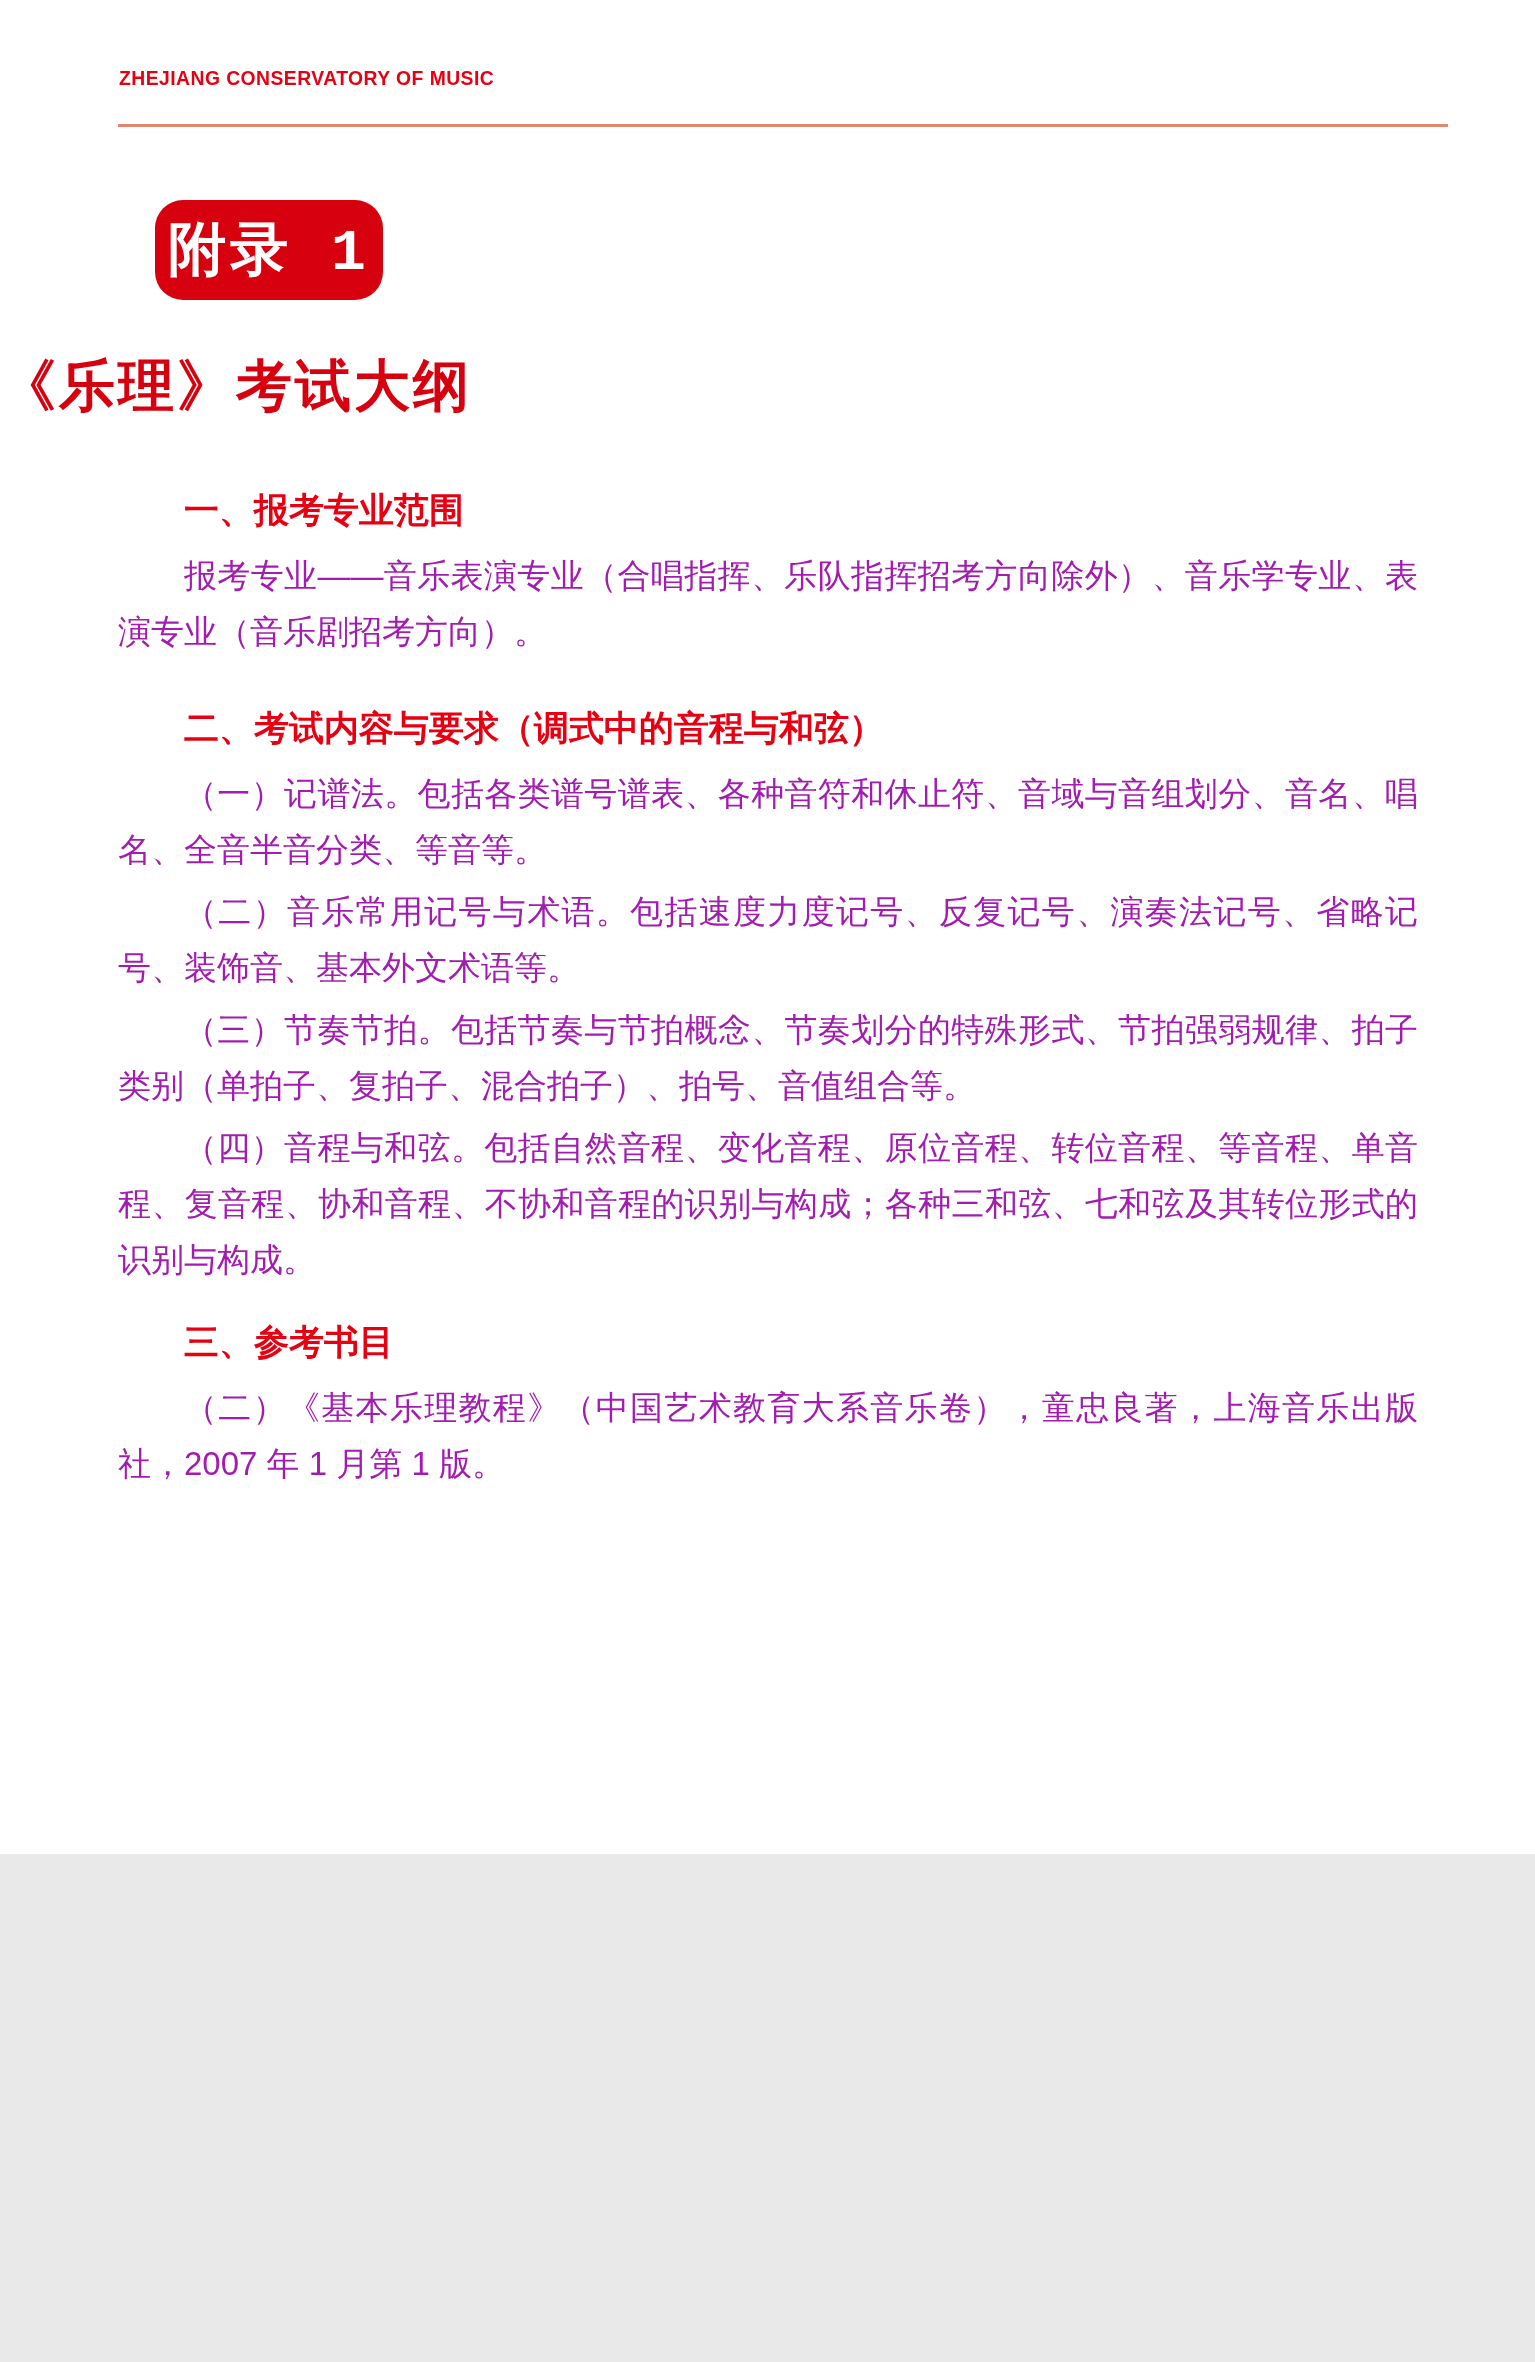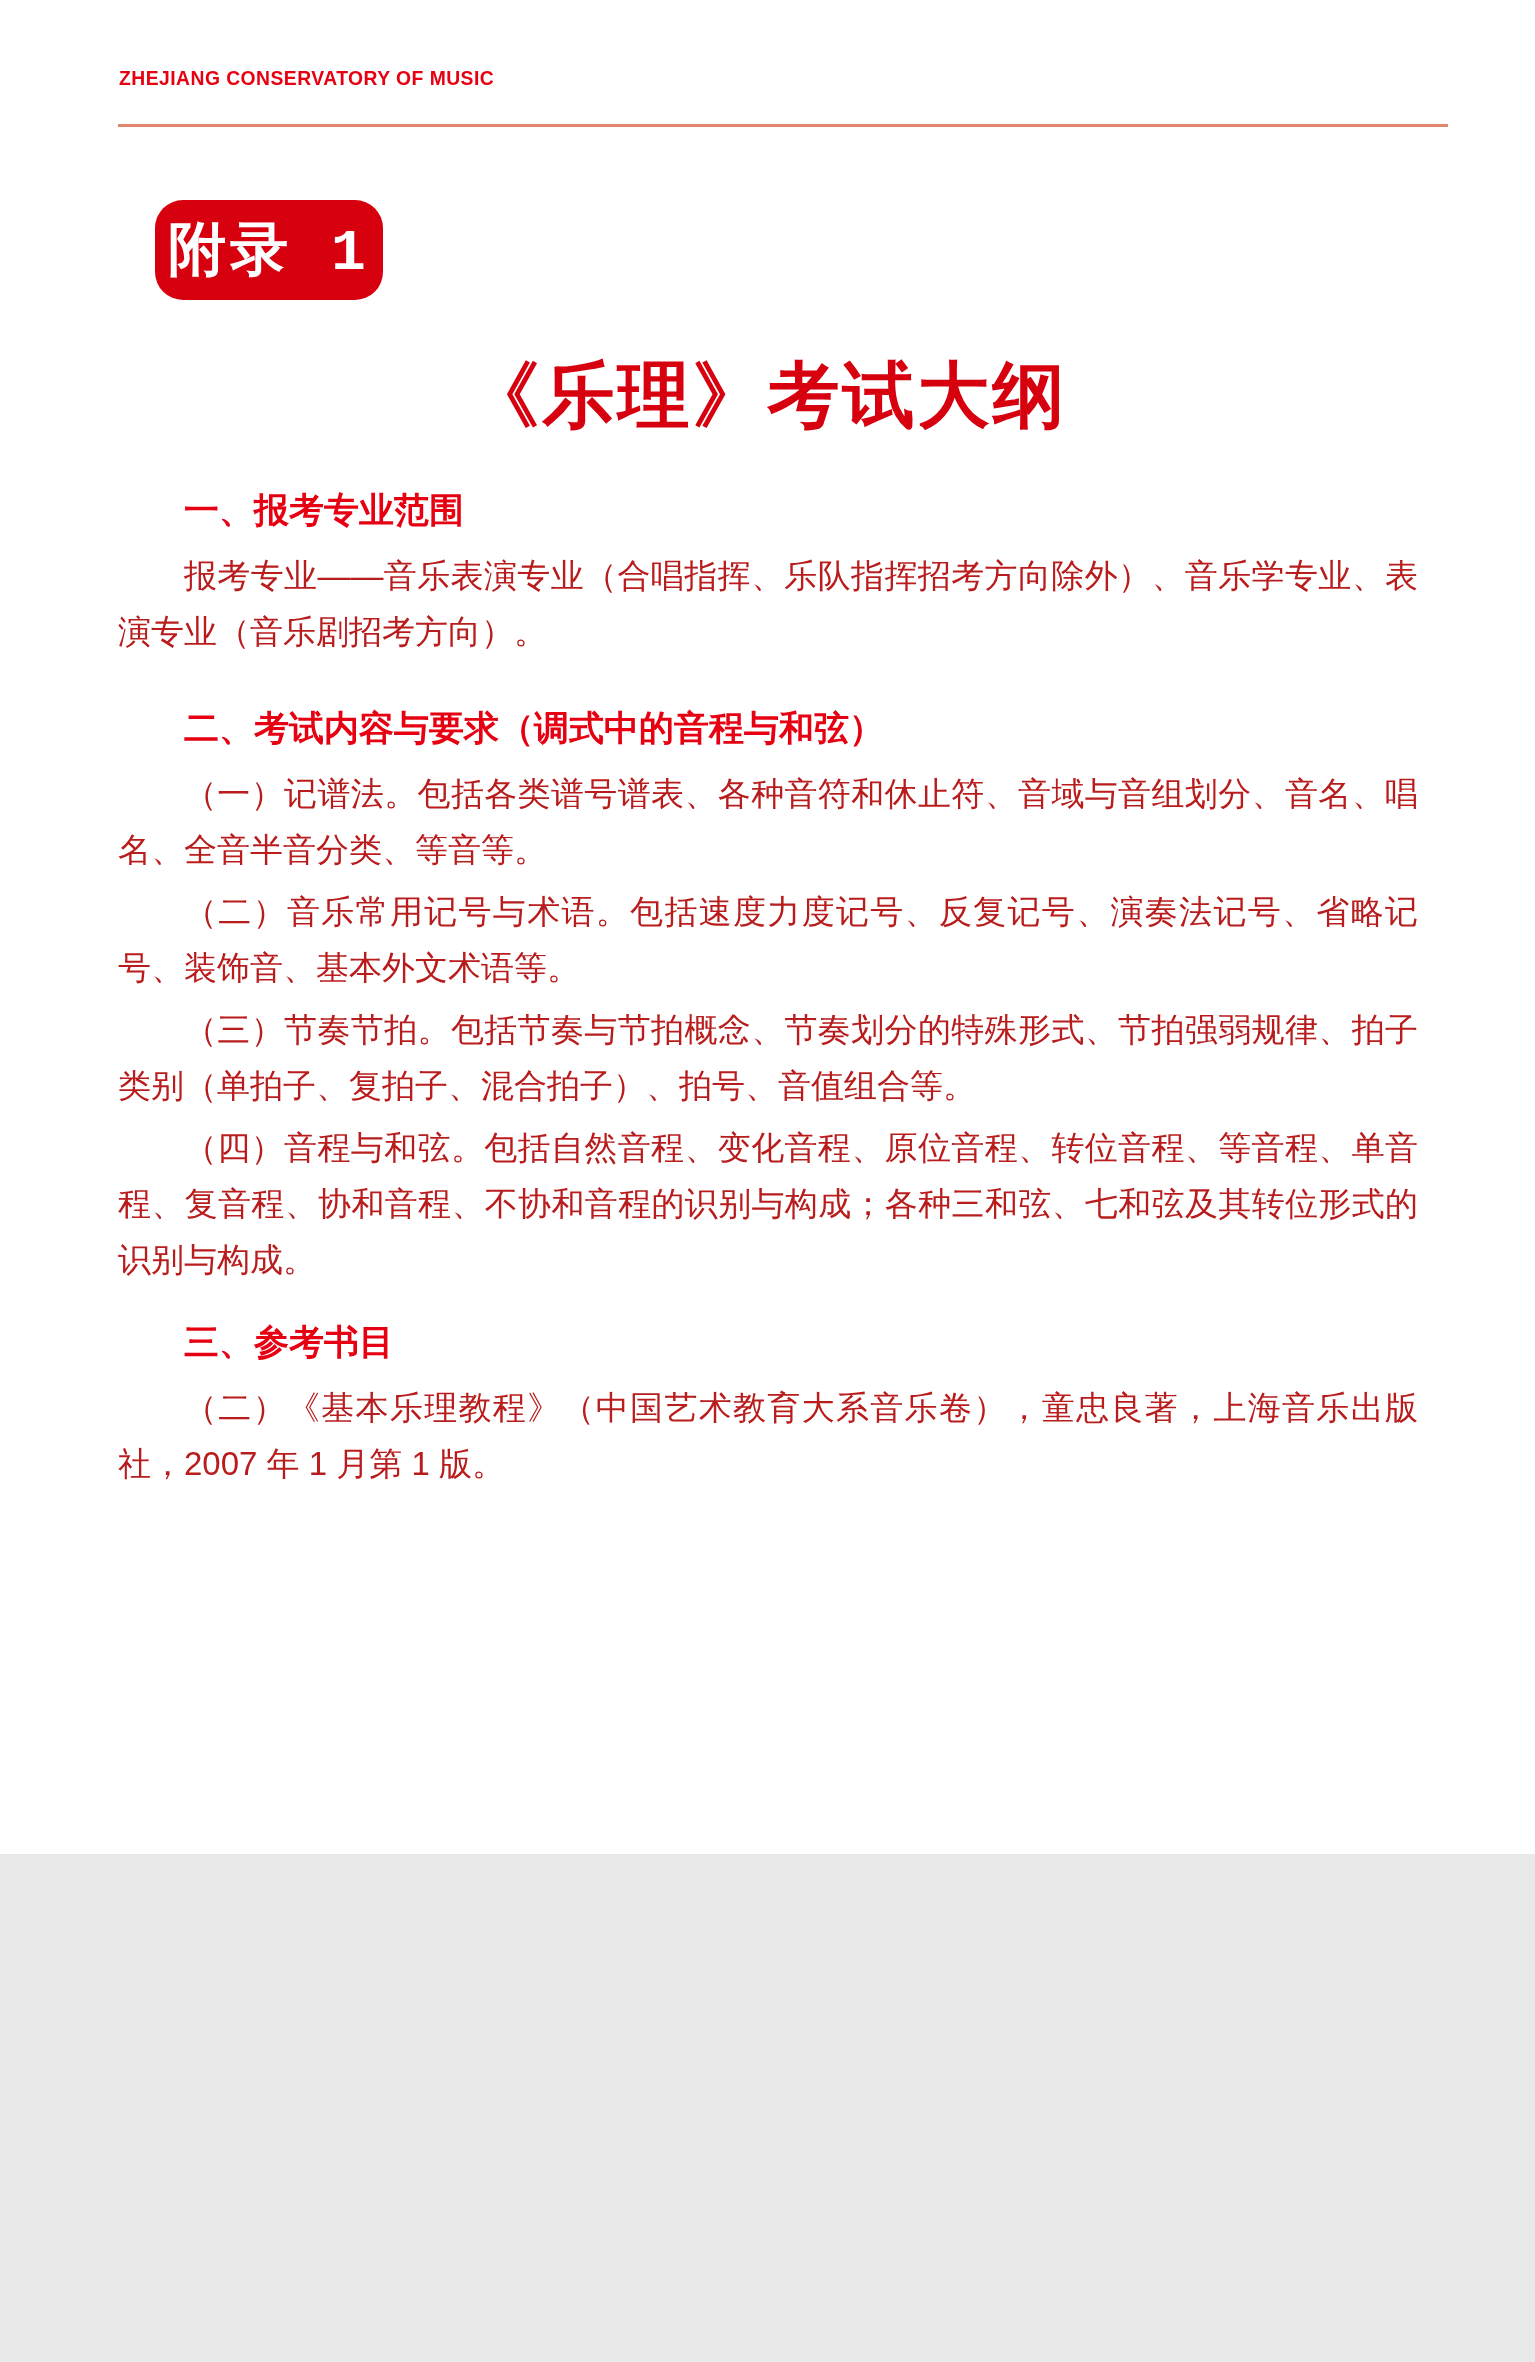--- a/index.html
+++ b/index.html
@@ -29,43 +29,42 @@
     background:#d7000f; border-radius:28px;
     display:flex; align-items:center; justify-content:center;
   }
   .appendix-badge .label {
     color:#ffffff; font-size:58px; font-weight:bold;
     font-family:Liberation Mono, monospace;
     letter-spacing:4px; white-space:nowrap;
   }
   .doc-title {
     position:absolute; left:0; top:352px; width:100%;
-    text-align:center;
     font-family:"DejaVu Serif","Liberation Serif",serif;
-    font-weight:bold; font-size:72px; line-height:1.2;
+    font-weight:bold; font-size:56px; line-height:1.2;
     color:#d7000f; letter-spacing:3px;
   }
   .content {
     position:absolute; left:118px; top:478px; width:1300px;
     color:#3e3a39;
   }
   .section-heading {
     font-size:35px; line-height:40px; font-weight:bold;
     color:#e60012;
     margin:34px 0 18px 0;
     padding-left:66px; 
   }
   .section-heading.first { margin-top:12px; }
   .section-heading.second { margin-top:48px; }
   .content p {
     margin:0 0 6px 0;
     font-size:33px; line-height:56px;
     text-align:justify; text-justify:inter-ideograph;
     text-indent:2em;
-    color:#b91c1c;
+    color:#a21caf;
   }
   .section.refs p { margin-bottom:26px; }
   .page-number {
     position:absolute; left:121px; top:2252px;
     font-size:34px; color:#e60012;
   }
 </style>
 </head>
 <body>
 

